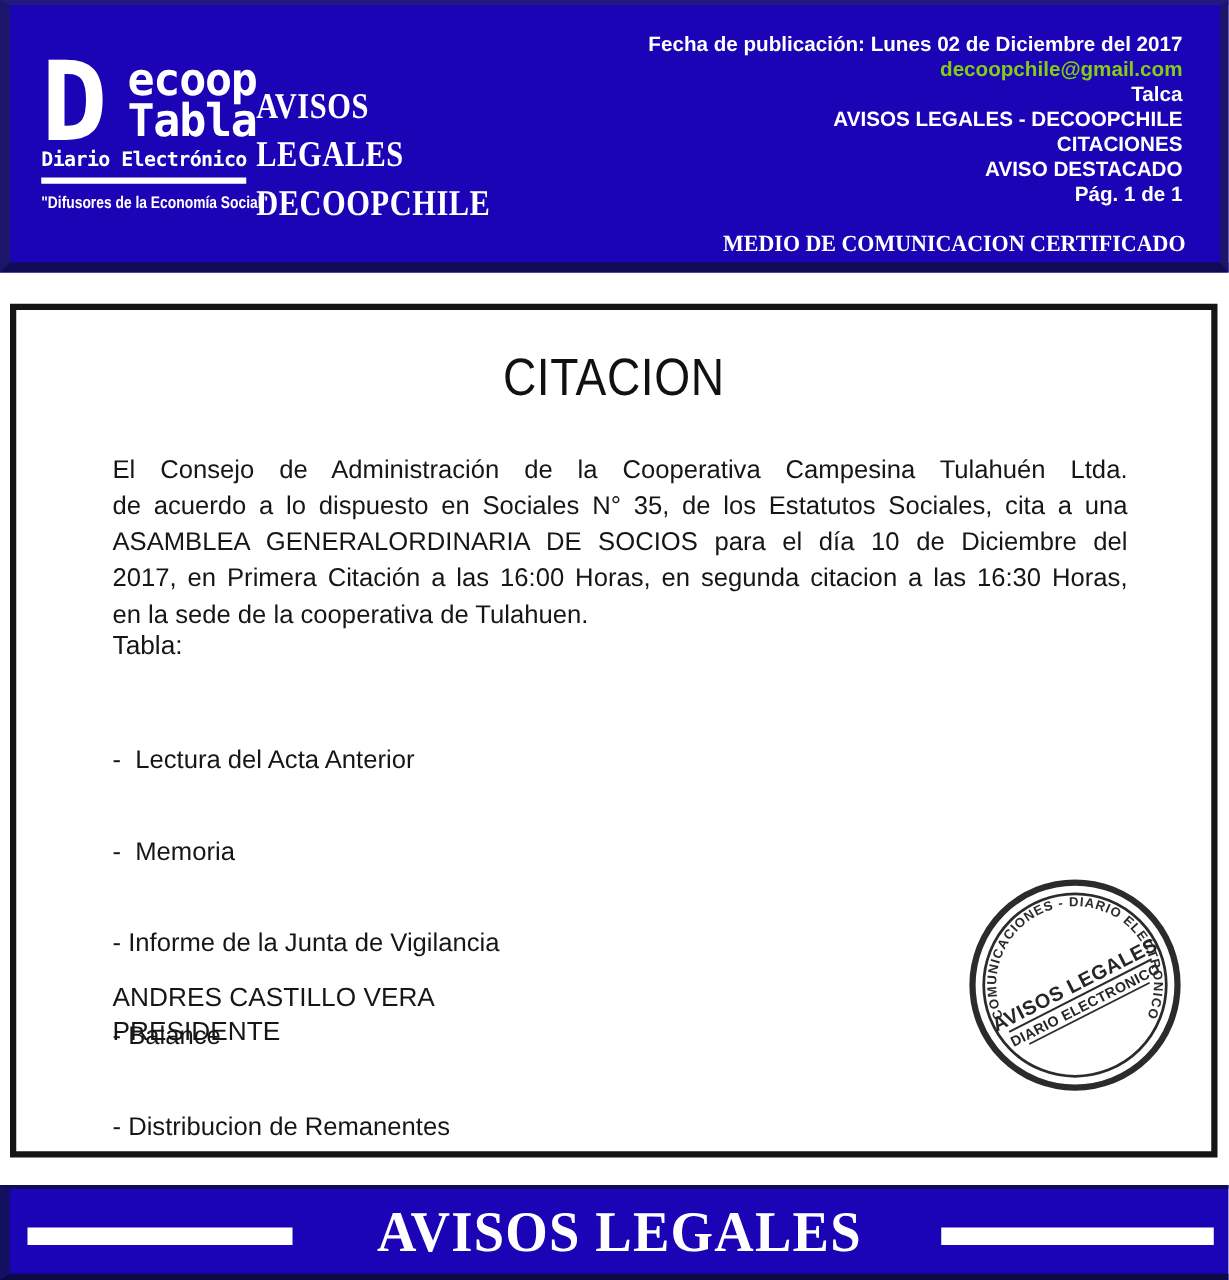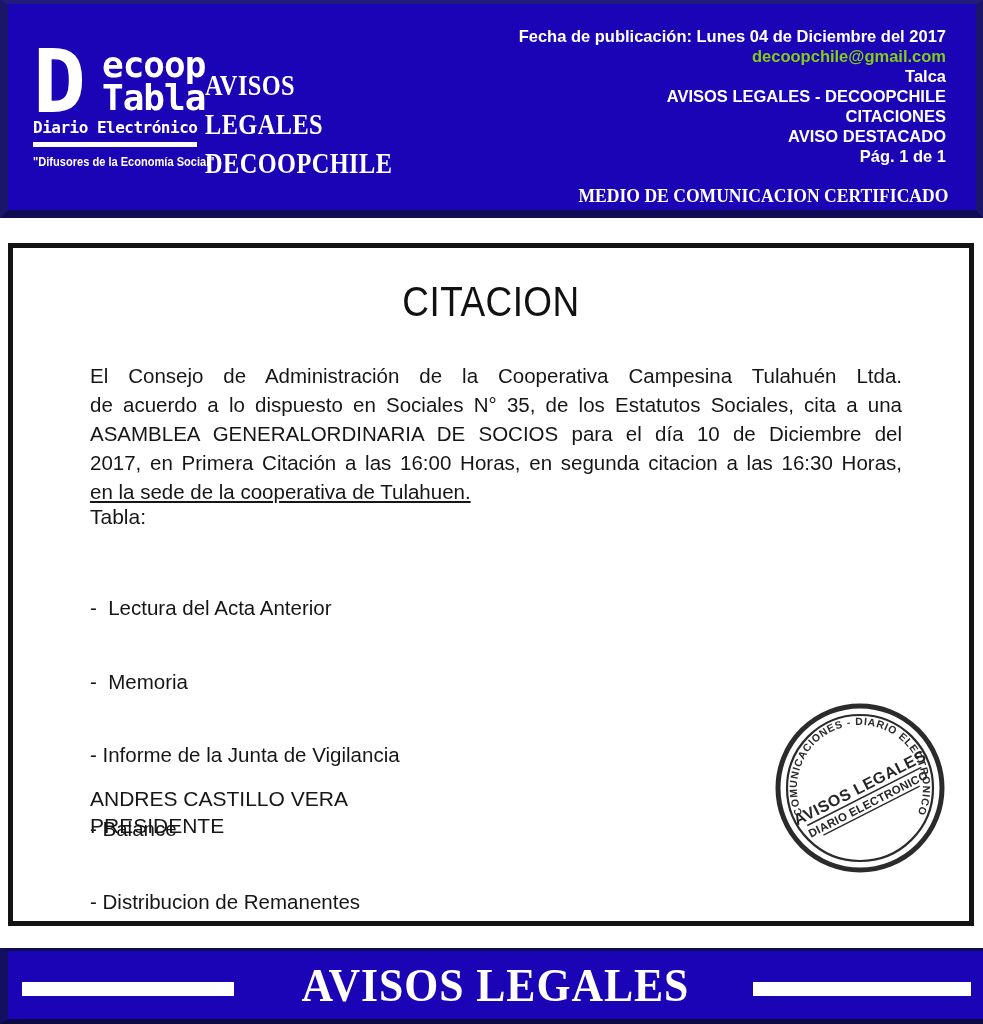--- a/index.html
+++ b/index.html
@@ -60,21 +60,21 @@
     padding-left:40px;
   }
   .title {
     position:absolute; left:0; right:0; top:33px; margin:0; text-align:center;
     font-weight:400; font-size:42px; line-height:1; letter-spacing:0.5px;
     transform:scaleX(0.88); color:#111;
   }
   .body { position:absolute; left:77px; top:113px; width:812px;
     font-size:20.5px; line-height:29px; }
   .bline { text-align:justify; text-align-last:justify; white-space:nowrap; }
-  .bline:last-child { text-align-last:left;text-decoration:underline; }
+  .bline:last-child { text-align-last:left; }
   .agenda-label { position:absolute; left:77px; top:257px; font-size:21px; }
   .agenda { position:absolute; left:77px; top:299px;
     font-size:20.5px; line-height:24.5px; white-space:pre; }
   .sig { position:absolute; left:77px; top:537px; font-size:21px; line-height:27px; }
 
   
   .stamp { position:absolute; left:757px; top:450px; }
   .ring-text { font-family:"Liberation Sans", sans-serif; font-weight:bold;
     font-size:10.5px; letter-spacing:0.8px; fill:#2b2b2b; }
   .stamp-big { font-family:"Liberation Sans", sans-serif; font-weight:bold;
@@ -118,21 +118,21 @@
       <div class="logo-tagline">"Difusores de la Economía Social"</div>
     </div>
 
     <div class="masthead">
       <div>AVISOS</div>
       <div>LEGALES</div>
       <div>DECOOPCHILE</div>
     </div>
 
     <div class="meta">
-      <div>Fecha de publicación: Lunes 04 de Diciembre del 2017</div>
+      <div>Fecha de publicación: Lunes 02 de Diciembre del 2017</div>
       <div class="email">decoopchile@gmail.com</div>
       <div>Talca</div>
       <div>AVISOS LEGALES - DECOOPCHILE</div>
       <div>CITACIONES</div>
       <div>AVISO DESTACADO</div>
       <div>Pág. 1 de 1</div>
     </div>
 
     <div class="certified">MEDIO DE COMUNICACION CERTIFICADO</div>
   </header>

